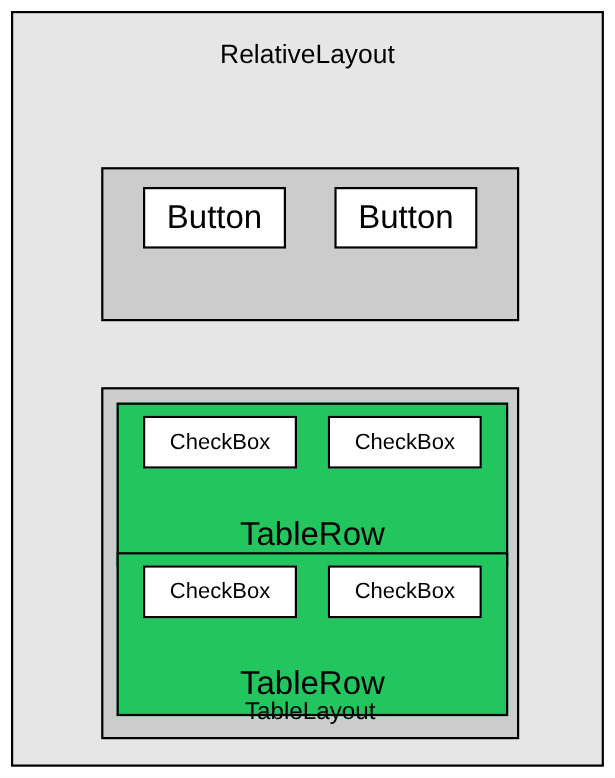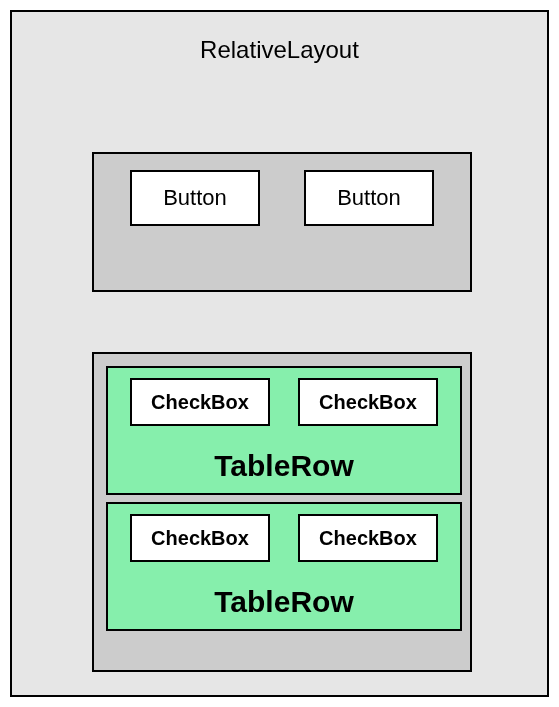--- a/index.html
+++ b/index.html
@@ -53,21 +53,21 @@
     padding: 0 14px;
   }
   .button {
     width: 130px;
     height: 56px;
     background: #fff;
     border: 2px solid #000;
     display: flex;
     align-items: center;
     justify-content: center;
-    font-size: 22px;
+    font-size: 30px;
   }
   .ll-label {
     position: absolute;
     bottom: 12px;
     left: 0;
     right: 0;
     text-align: center;
     font-size: 22px;
   }
   .table-layout {
@@ -76,24 +76,23 @@
     top: 340px;
     width: 380px;
     height: 320px;
     background: #cccccc;
     border: 2px solid #000;
   }
   .table-row {
     position: absolute;
     left: 12px;
     width: 356px;
-    height: 129px;
-    background: #86efac;
+    height: 149px;
+    background: #22c55e;
     border: 2px solid #000;
-    font-weight: bold;
   }
   .tr1 { top: 12px; }
   .tr2 { top: 148px; }
   .tr-row {
     position: absolute;
     top: 10px;
     left: 0;
     right: 0;
     display: flex;
     justify-content: space-around;
@@ -148,15 +147,16 @@
         </div>
         <div class="tr-label">TableRow</div>
       </div>
       <div class="table-row tr2">
         <div class="tr-row">
           <div class="checkbox">CheckBox</div>
           <div class="checkbox">CheckBox</div>
         </div>
         <div class="tr-label">TableRow</div>
       </div>
+      <div class="tl-label">TableLayout</div>
     </div>
   </div>
 </div>
 
 </body></html>

